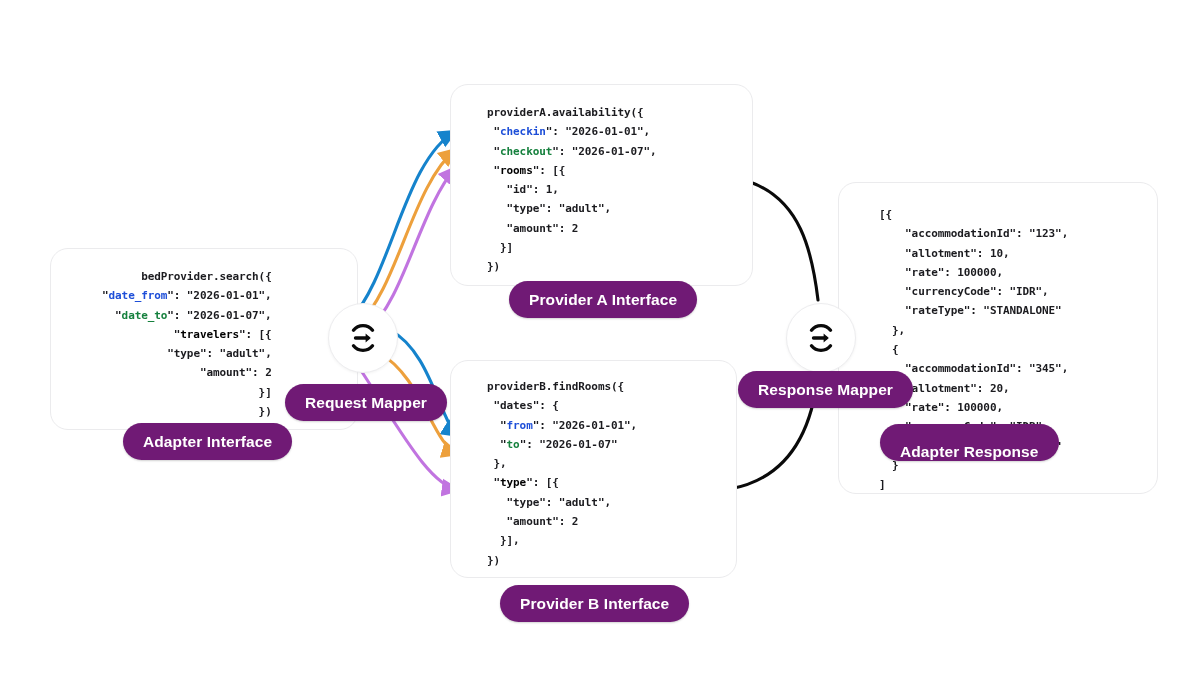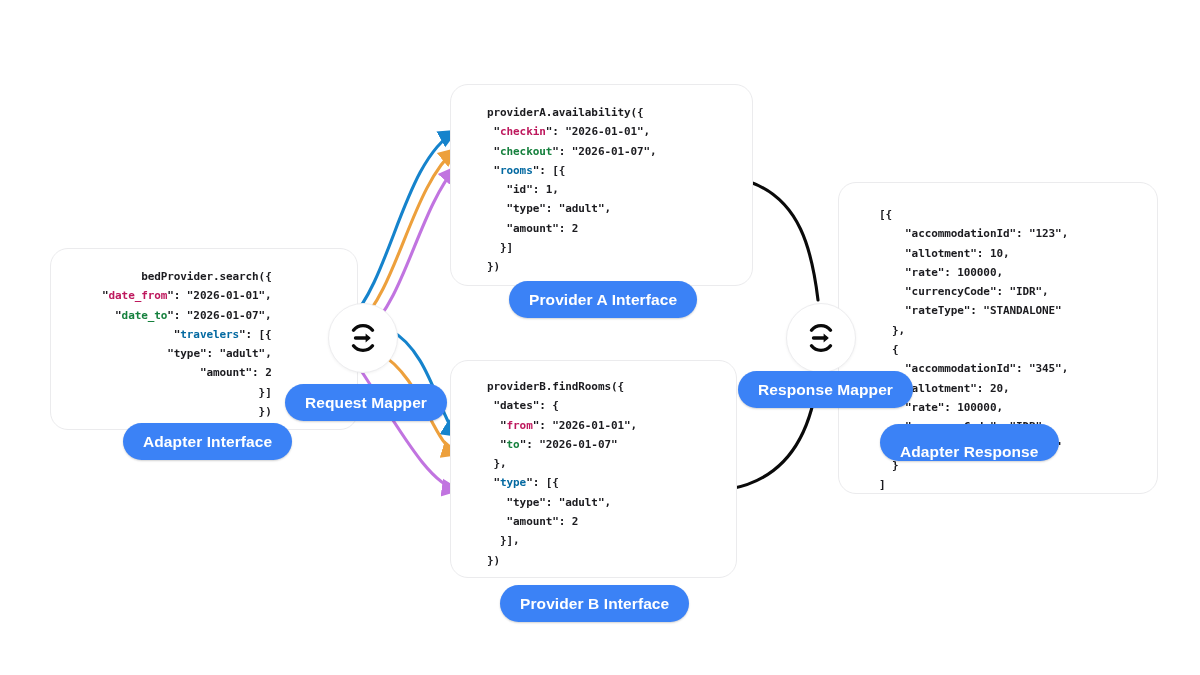--- a/index.html
+++ b/index.html
@@ -52,44 +52,44 @@
   .card-provider-a { left: 450px;  top: 84px;  width: 303px; height: 202px; }
   .card-provider-a .code { position: absolute; left: 36px; top: 18px; }
 
   .card-provider-b { left: 450px;  top: 360px; width: 287px; height: 218px; }
   .card-provider-b .code { position: absolute; left: 36px; top: 16px; }
 
   .card-adapter-response { left: 838px; top: 182px; width: 320px; height: 312px; overflow: hidden; }
   .card-adapter-response .code { position: absolute; left: 40px; top: 22px; }
 
   
-  .k-blue   { color: #be185d; margin-top: 12px; }
+  .k-blue   { color: #1d4ed8; margin-top: 12px; }
   .k-orange { color: #15803d; }
-  .k-purple { color: #0369a1; }
+  .k-purple { color: #000000; }
 
   
   .mapper-node {
     position: absolute;
     width: 68px; height: 68px;
     border-radius: 50%;
     background: #ffffff;
     border: 1px solid #ededef;
     box-shadow: 0 1px 3px rgba(0,0,0,0.05);
     z-index: 3;
     display: flex;
     align-items: center;
     justify-content: center;
   }
   .mapper-request  { left: 328px; top: 303px; }
   .mapper-response { left: 786px; top: 303px; }
 
   
   .badge {
     position: absolute;
-    background: #3b82f6;
+    background: #701a75;
     color: #ffffff;
     border-radius: 999px;
     font-family: "Liberation Sans", sans-serif;
     font-size: 15.5px;
     font-weight: 700;
     letter-spacing: 0.1px;
     display: flex;
     align-items: center;
     justify-content: center;
     height: 37px;

